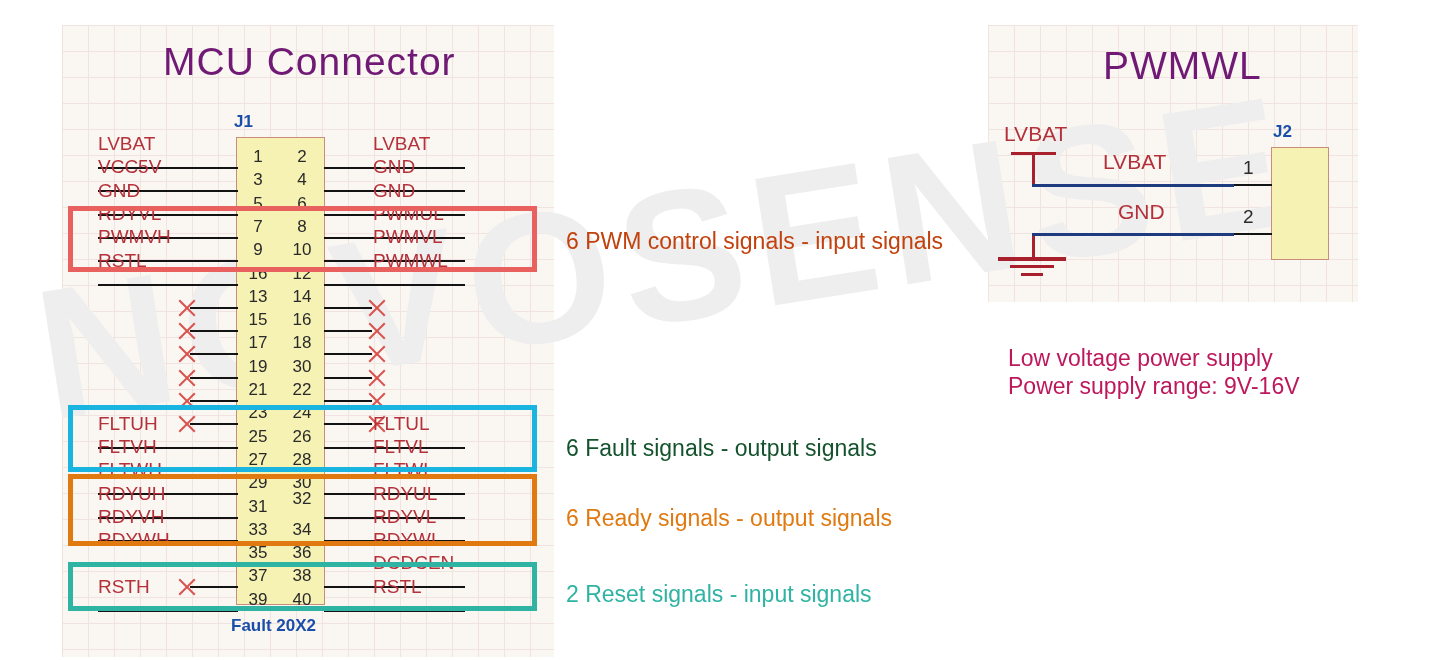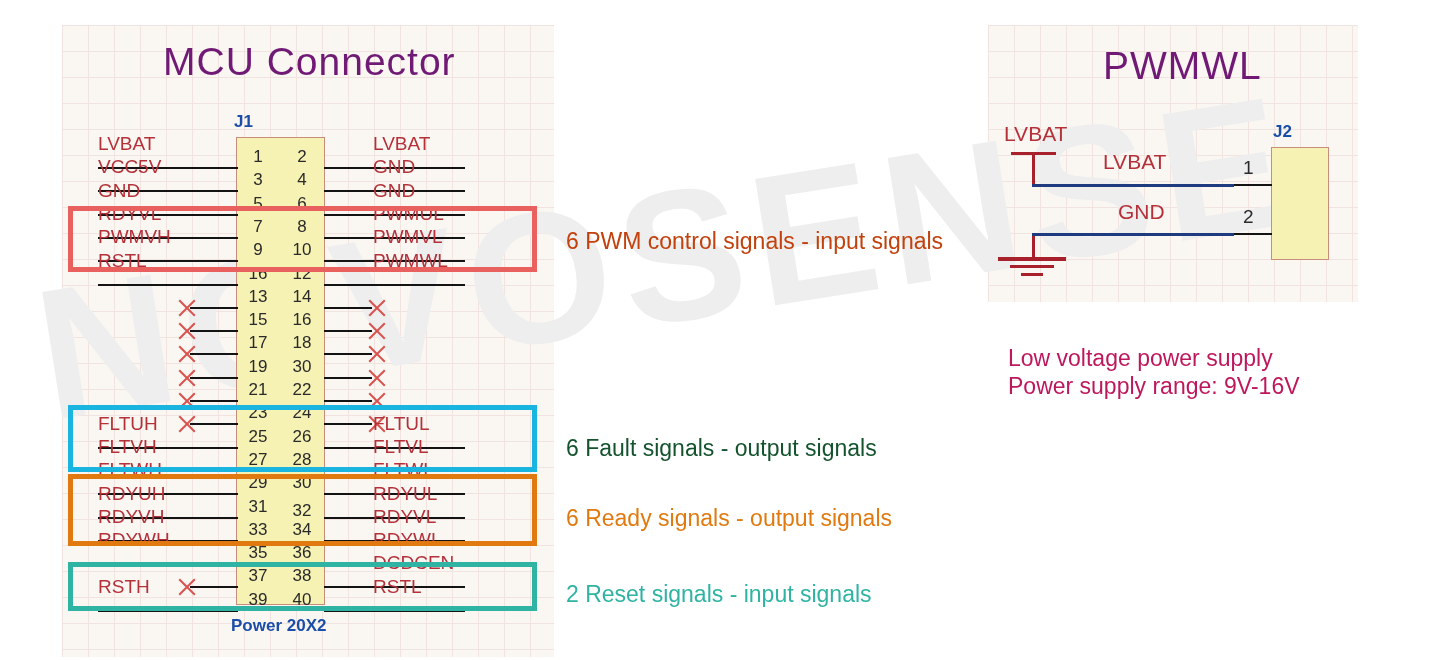--- a/index.html
+++ b/index.html
@@ -208,21 +208,21 @@
 <div class="grid-canvas" id="grid-mcu"></div>
 <div class="grid-canvas" id="grid-power"></div>
 
 <div class="watermark">NOVOSENSE</div>
 
 <div class="sheet-title" id="title-mcu">MCU   Connector</div>
 <div class="sheet-title" id="title-power">PWMWL</div>
 
 <div class="conn-body" id="j1-body"></div>
 <div class="ref-des" id="j1-ref">J1</div>
-<div class="part-name">Power 20X2</div>
+<div class="part-name">Fault 20X2</div>
 
 <div id="j1-pins">
     <div class="pin-num odd" style="top: 147px;">1</div>
     <div class="pin-num even" style="top: 147px;">2</div>
     <div class="wire left" style="top: 167px;"></div>
     <div class="net-label left" style="top: 133px;">LVBAT</div>
     <div class="wire right" style="top: 167px;"></div>
     <div class="net-label right" style="top: 133px;">LVBAT</div>
     <div class="pin-num odd" style="top: 170.3px;">3</div>
     <div class="pin-num even" style="top: 170.3px;">4</div>
@@ -302,21 +302,21 @@
     <div class="net-label left" style="top: 435.9px;">FLTVH</div>
     <div class="wire right" style="top: 469.9px;"></div>
     <div class="net-label right" style="top: 435.9px;">FLTVL</div>
     <div class="pin-num odd" style="top: 473.2px;">29</div>
     <div class="pin-num even" style="top: 473.2px;">30</div>
     <div class="wire left" style="top: 493.2px;"></div>
     <div class="net-label left" style="top: 459.2px;">FLTWH</div>
     <div class="wire right" style="top: 493.2px;"></div>
     <div class="net-label right" style="top: 459.2px;">FLTWL</div>
     <div class="pin-num odd" style="top: 496.5px;">31</div>
-    <div class="pin-num even" style="top: 501px;">32</div>
+    <div class="pin-num even" style="top: 489px;">32</div>
     <div class="wire left" style="top: 516.5px;"></div>
     <div class="net-label left" style="top: 482.5px;">RDYUH</div>
     <div class="wire right" style="top: 516.5px;"></div>
     <div class="net-label right" style="top: 482.5px;">RDYUL</div>
     <div class="pin-num odd" style="top: 519.8px;">33</div>
     <div class="pin-num even" style="top: 519.8px;">34</div>
     <div class="wire left" style="top: 539.8px;"></div>
     <div class="net-label left" style="top: 505.8px;">RDYVH</div>
     <div class="wire right" style="top: 539.8px;"></div>
     <div class="net-label right" style="top: 505.8px;">RDYVL</div>

